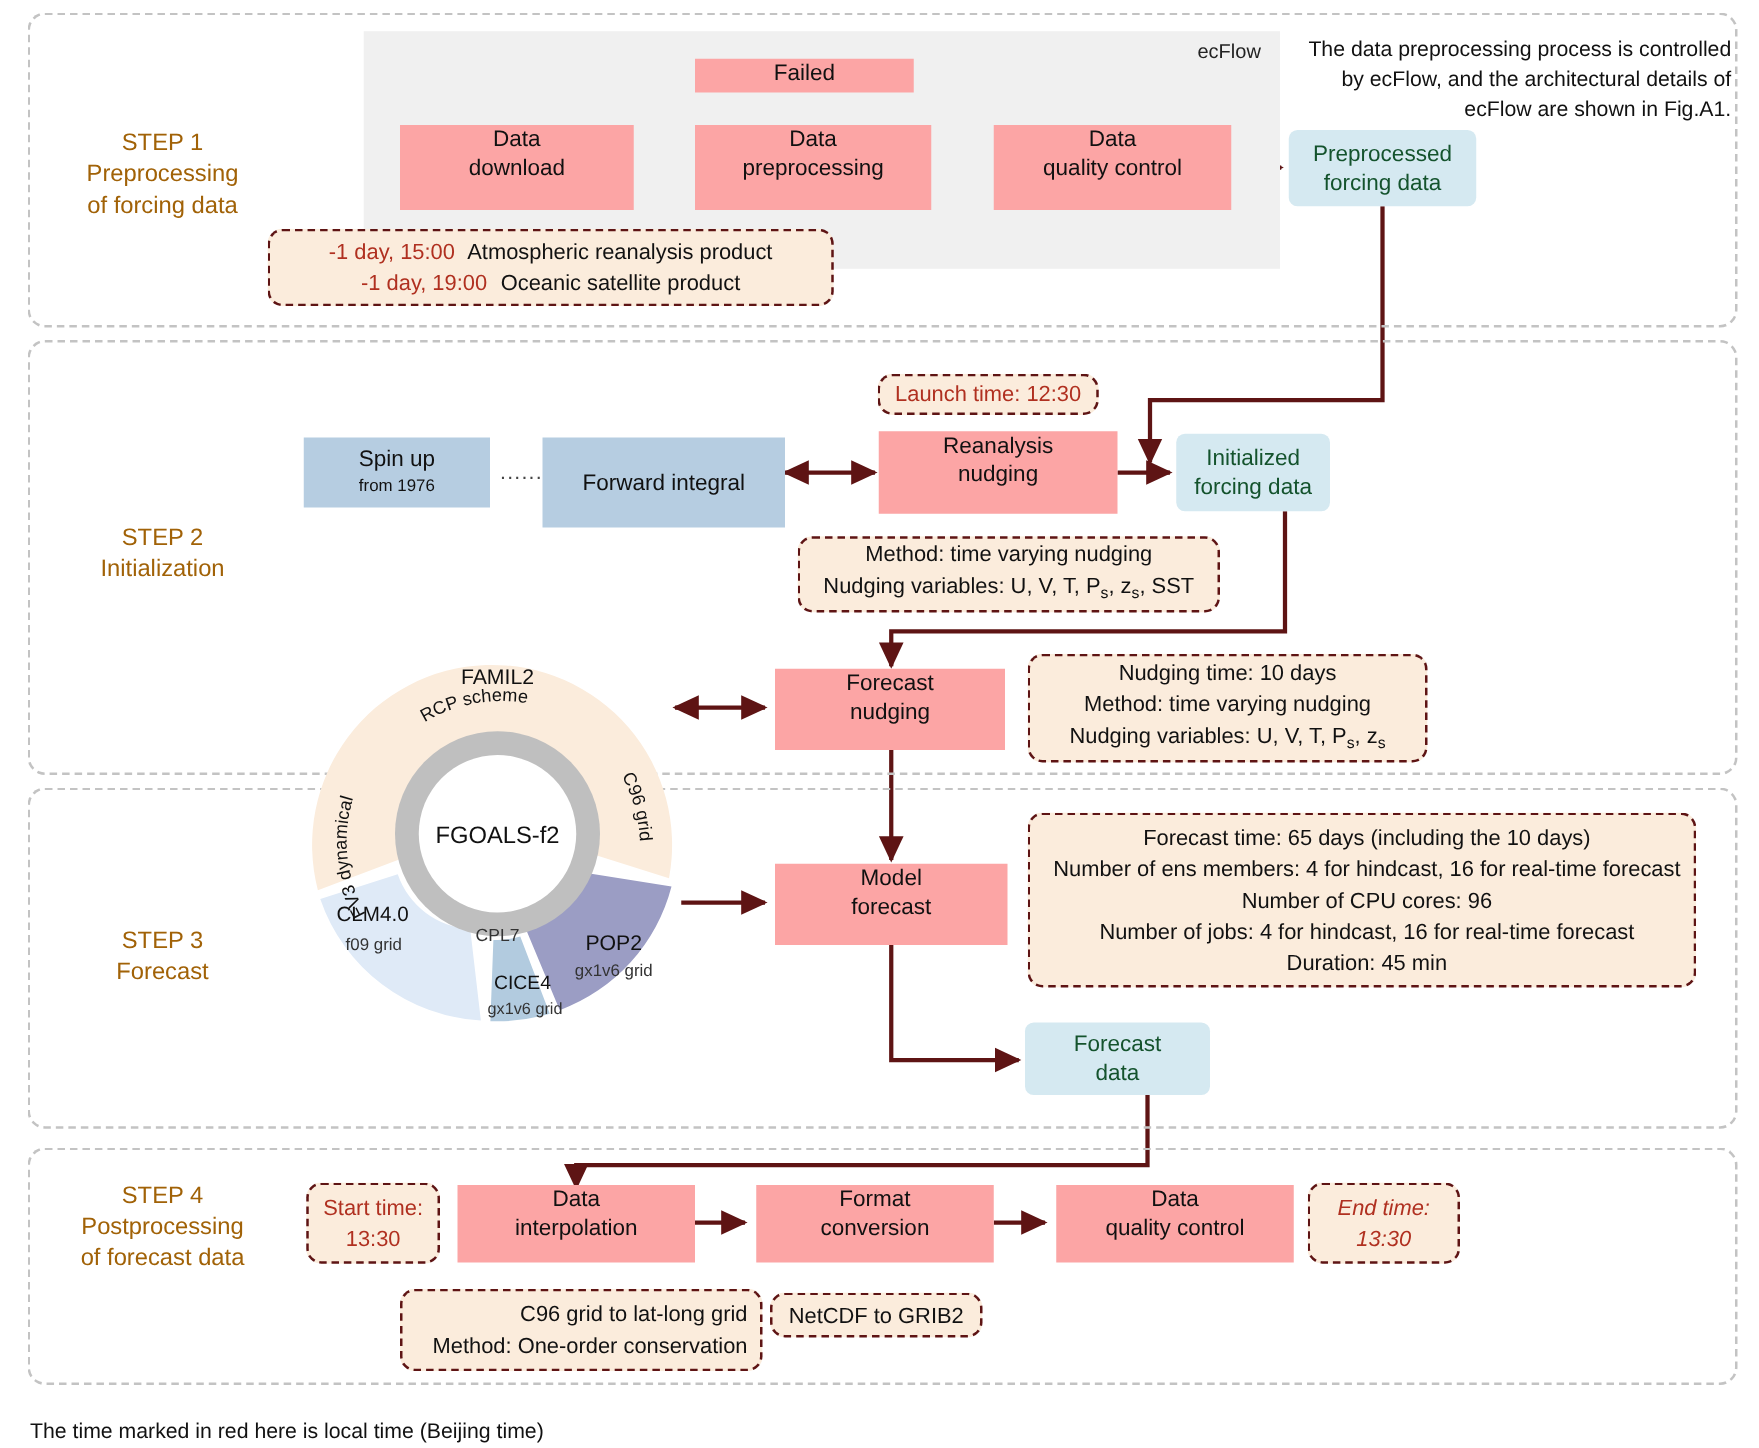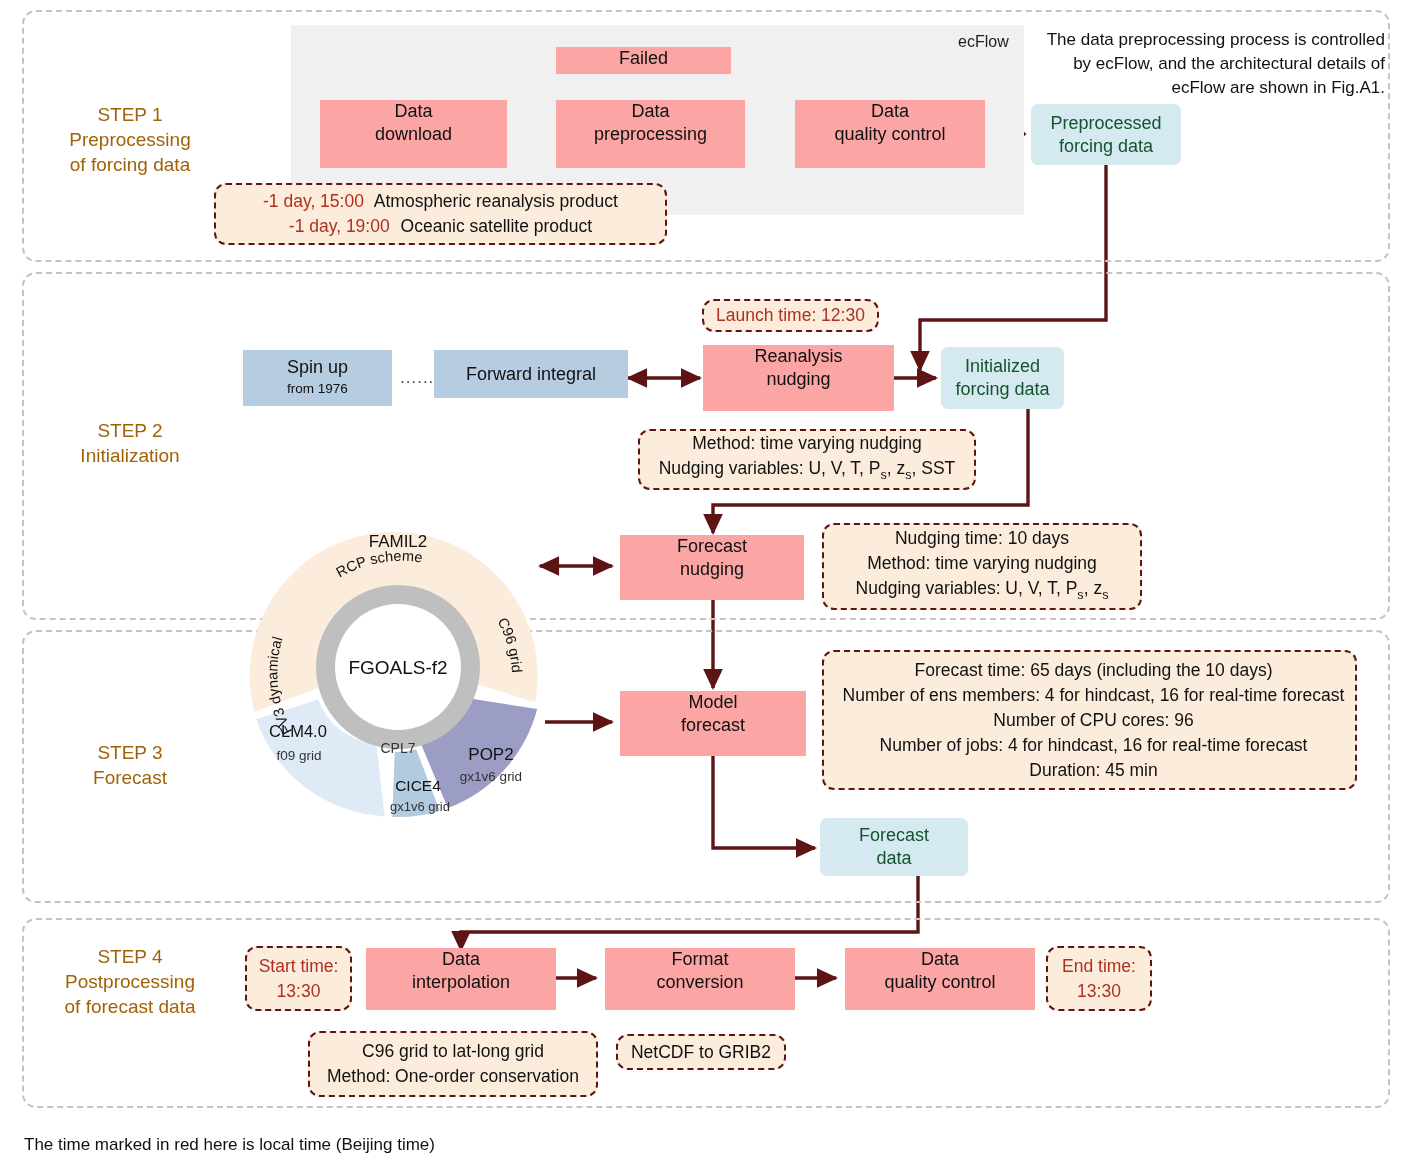--- a/index.html
+++ b/index.html
@@ -177,21 +177,21 @@
     </div>
   </div>
 
   <div class="sbox" style="left:243px;top:350px;width:149px;height:56px;">
     <div>
       <div>Spin up</div>
       <div class="sub">from 1976</div>
     </div>
   </div>
   <div class="caption" style="left:400px;top:366px;width:50px;letter-spacing:1px;color:#444;">......</div>
-  <div class="sbox" style="left:434px;top:350px;width:194px;height:48px;">
+  <div class="sbox" style="left:434px;top:350px;width:194px;height:72px;">
     <span>Forward integral</span>
   </div>
 
   <div class="note" style="left:702px;top:299px;width:177px;height:33px;">
     <span class="red">Launch time: 12:30</span>
   </div>
 
   <div class="pbox" style="left:703px;top:345px;width:191px;height:66px;">
     <div>
       <div>Reanalysis</div>
@@ -320,26 +320,26 @@
       <div>conversion</div>
     </div>
   </div>
   <div class="pbox" style="left:845px;top:948px;width:190px;height:62px;">
     <div>
       <div>Data</div>
       <div>quality control</div>
     </div>
   </div>
 
-  <div class="note" style="left:1046px;top:946px;width:106px;height:65px;">
+  <div class="note" style="left:1046px;top:946px;width:122px;height:65px;font-style:italic;">
     <div class="red">End time:</div>
     <div class="red">13:30</div>
   </div>
 
-  <div class="note" style="left:308px;top:1031px;width:290px;height:66px;">
+  <div class="note" style="left:320px;top:1031px;width:290px;height:66px;align-items:flex-end;">
     <div>C96 grid to lat-long grid</div>
     <div>Method: One-order conservation</div>
   </div>
 
   <div class="note" style="left:616px;top:1034px;width:170px;height:36px;">
     <span>NetCDF to GRIB2</span>
   </div>
 
   <div class="caption" style="left:24px;top:1133px;width:600px;">The time marked in red here is local time (Beijing time)</div>
 

